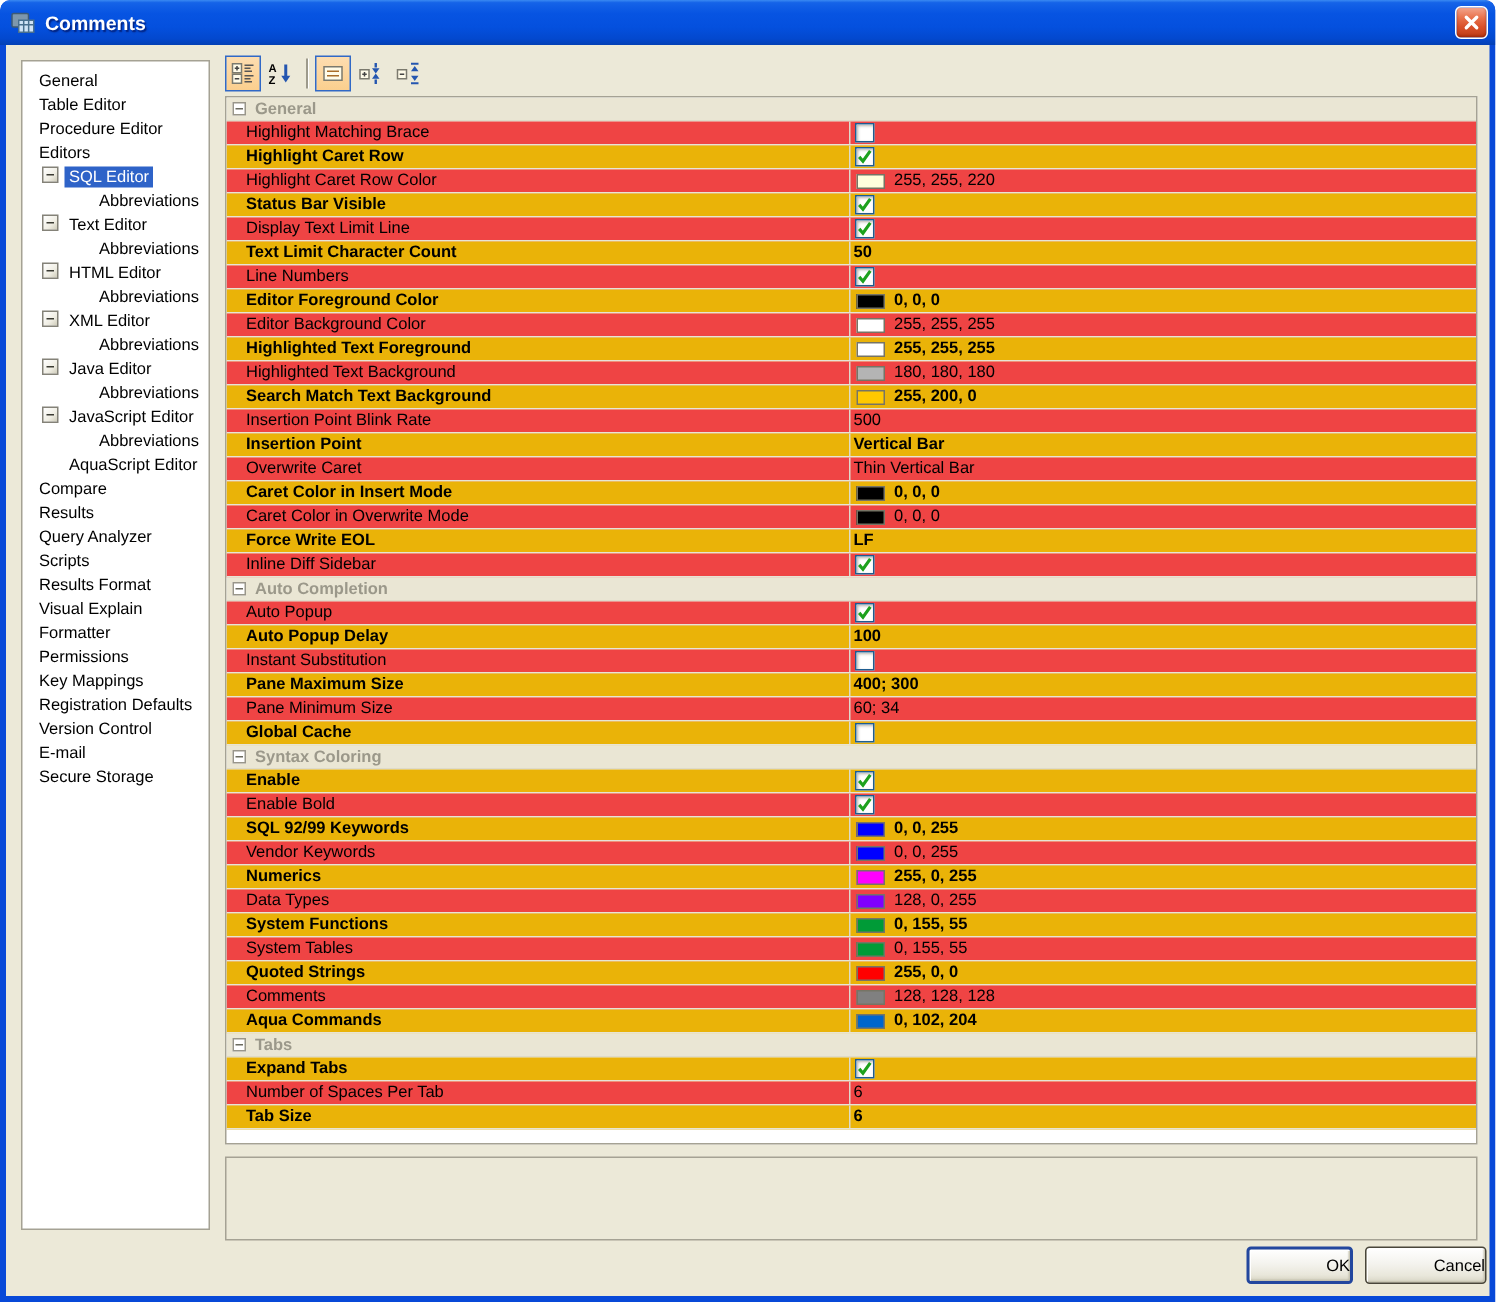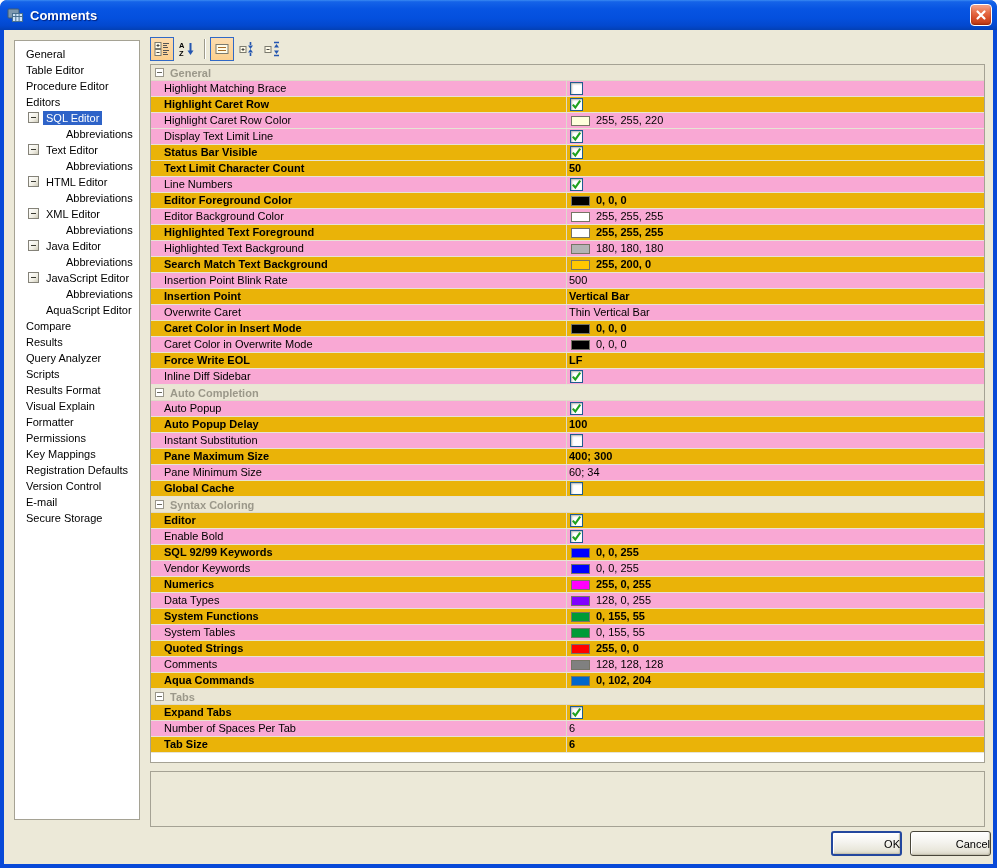--- a/index.html
+++ b/index.html
@@ -47,21 +47,21 @@
 
   
   .grid { position:absolute; left:146px; top:34px; width:835px; height:699px;
     background:#fff; border:1px solid #a5a294; overflow:hidden; }
   .grid-cat { height:16px; display:flex; align-items:center; background:#eae6d4;
     border-bottom:1px solid #dedac8; font-weight:bold; color:#9b988a; padding-left:4px; }
   .cat-exp { display:inline-block; width:9px; height:9px; border:1px solid #99968a; background:#fff;
     margin-right:6px; position:relative; }
   .cat-exp::after { content:''; position:absolute; left:1px; right:1px; top:3px; height:1px; background:#6b6a5e; }
   .grid-row { height:16px; display:flex; border-bottom:1px solid #e7e4d5; }
-  .grid-row.white { background:#f9a8d4; }
+  .grid-row.white { background:#ef4444; }
   .grid-row.cream { background:#eab308;font-weight:bold; }
   .g-label { width:415px; padding-left:13px; line-height:15px; overflow:hidden; white-space:nowrap; }
   .g-value { flex:1; border-left:1px solid #ddda cb; display:flex; align-items:center; padding-left:2px;
     line-height:15px; border-left:1px solid #dddacb; }
   .cb { width:13px; height:13px; border:1px solid #1e5c90; background:#fff; margin-left:1px;
     box-shadow:inset 1px 1px 2px rgba(120,120,110,.55); display:flex; align-items:center; justify-content:center; }
   .swatch { width:19px; height:10px; border:1px solid #767465; margin:0 6px 0 2px; display:inline-block; }
   .vtext { white-space:nowrap; }
 
   
@@ -195,32 +195,32 @@
             </span>
           </div>
         </div>
         <div class="grid-row white">
           <div class="g-label">Highlight Caret Row Color</div>
           <div class="g-value">
             <span class="swatch" style="background: rgb(255, 255, 220);"></span>
             <span class="vtext">255, 255, 220</span>
           </div>
         </div>
+        <div class="grid-row cream">
+          <div class="g-label">Status Bar Visible</div>
+          <div class="g-value">
+            <span class="cb">
+              <svg width="11" height="11" viewBox="0 0 11 11">
+                <path d="M1.8 5.6l2.5 2.9 4.9-6.9" fill="none" stroke="#1da11d" stroke-width="2.1"></path>
+              </svg>
+            </span>
+          </div>
+        </div>
         <div class="grid-row white">
           <div class="g-label">Display Text Limit Line</div>
-          <div class="g-value">
-            <span class="cb">
-              <svg width="11" height="11" viewBox="0 0 11 11">
-                <path d="M1.8 5.6l2.5 2.9 4.9-6.9" fill="none" stroke="#1da11d" stroke-width="2.1"></path>
-              </svg>
-            </span>
-          </div>
-        </div>
-        <div class="grid-row cream">
-          <div class="g-label">Status Bar Visible</div>
           <div class="g-value">
             <span class="cb">
               <svg width="11" height="11" viewBox="0 0 11 11">
                 <path d="M1.8 5.6l2.5 2.9 4.9-6.9" fill="none" stroke="#1da11d" stroke-width="2.1"></path>
               </svg>
             </span>
           </div>
         </div>
         <div class="grid-row cream">
           <div class="g-label">Text Limit Character Count</div>
@@ -363,21 +363,21 @@
           <div class="g-label">Global Cache</div>
           <div class="g-value">
             <span class="cb"></span>
           </div>
         </div>
         <div class="grid-cat">
           <span class="cat-exp"></span>
           <span class="cat-title">Syntax Coloring</span>
         </div>
         <div class="grid-row cream">
-          <div class="g-label">Editor</div>
+          <div class="g-label">Enable</div>
           <div class="g-value">
             <span class="cb">
               <svg width="11" height="11" viewBox="0 0 11 11">
                 <path d="M1.8 5.6l2.5 2.9 4.9-6.9" fill="none" stroke="#1da11d" stroke-width="2.1"></path>
               </svg>
             </span>
           </div>
         </div>
         <div class="grid-row white">
           <div class="g-label">Enable Bold</div>

